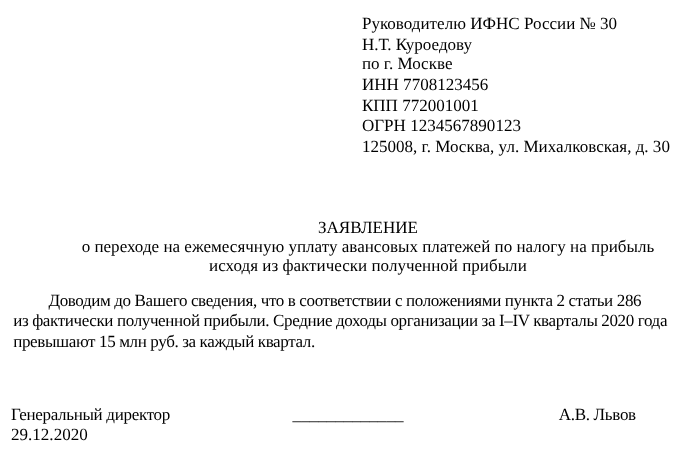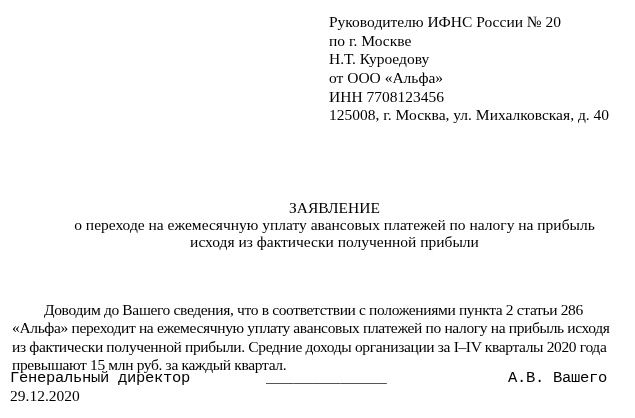--- a/index.html
+++ b/index.html
@@ -36,64 +36,63 @@
     .title-block div { height: 17px; white-space: nowrap; }
     .body-text {
       position: absolute;
       left: 12px;
       top: 265px;
       width: 615px;
       line-height: 18.3px;
       letter-spacing: -0.35px;
     }
     .body-text div { height: 18.3px; white-space: nowrap; }
-    .body-text .first { padding-left: 32px; margin-top: 36px; }
+    .body-text .first { padding-left: 32px; }
     .sig-row {
       position: absolute;
       left: 0;
       top: 369px;
       width: 588px;
       height: 18px;
       line-height: 18px;
-      font-family: Liberation Mono, monospace;
     }
     .sig-position { position: absolute; left: 10px; top: 0; white-space: nowrap; letter-spacing: -0.3px; }
     .sig-line { position: absolute; left: 266px; top: 0; white-space: nowrap; }
     .sig-name { position: absolute; left: 508px; top: 0; white-space: nowrap; letter-spacing: -0.3px; }
     .sig-date {
       position: absolute;
       left: 10px;
       top: 387px;
       line-height: 18px;
       white-space: nowrap;
     }
   </style>
 </head>
 <body>
 
 <div class="addressee">
-  <div>Руководителю ИФНС России № 20</div>
+  <div>Руководителю ИФНС России № 30</div>
+  <div>Н.Т. Куроедову</div>
   <div>по г. Москве</div>
-  <div>Н.Т. Куроедову</div>
-  <div>от ООО «Альфа»</div>
   <div>ИНН 7708123456</div>
-  <div>125008, г. Москва, ул. Михалковская, д. 40</div>
+  <div>КПП 772001001</div>
+  <div>ОГРН 1234567890123</div>
+  <div>125008, г. Москва, ул. Михалковская, д. 30</div>
 </div>
 
 <div class="title-block">
   <div>ЗАЯВЛЕНИЕ</div>
   <div>о переходе на ежемесячную уплату авансовых платежей по налогу на прибыль</div>
   <div>исходя из фактически полученной прибыли</div>
 </div>
 
 <div class="body-text">
   <div class="first">Доводим до Вашего сведения, что в соответствии с положениями пункта 2 статьи 286</div>
-  <div>«Альфа» переходит на ежемесячную уплату авансовых платежей по налогу на прибыль исходя</div>
   <div>из фактически полученной прибыли. Средние доходы организации за I–IV кварталы 2020 года</div>
   <div>превышают 15 млн руб. за каждый квартал.</div>
 </div>
 
 <div class="sig-row">
   <span class="sig-position">Генеральный директор</span>
   <span class="sig-line">_____________</span>
-  <span class="sig-name">А.В. Вашего</span>
+  <span class="sig-name">А.В. Львов</span>
 </div>
 <div class="sig-date">29.12.2020</div>
 
 </body></html>

